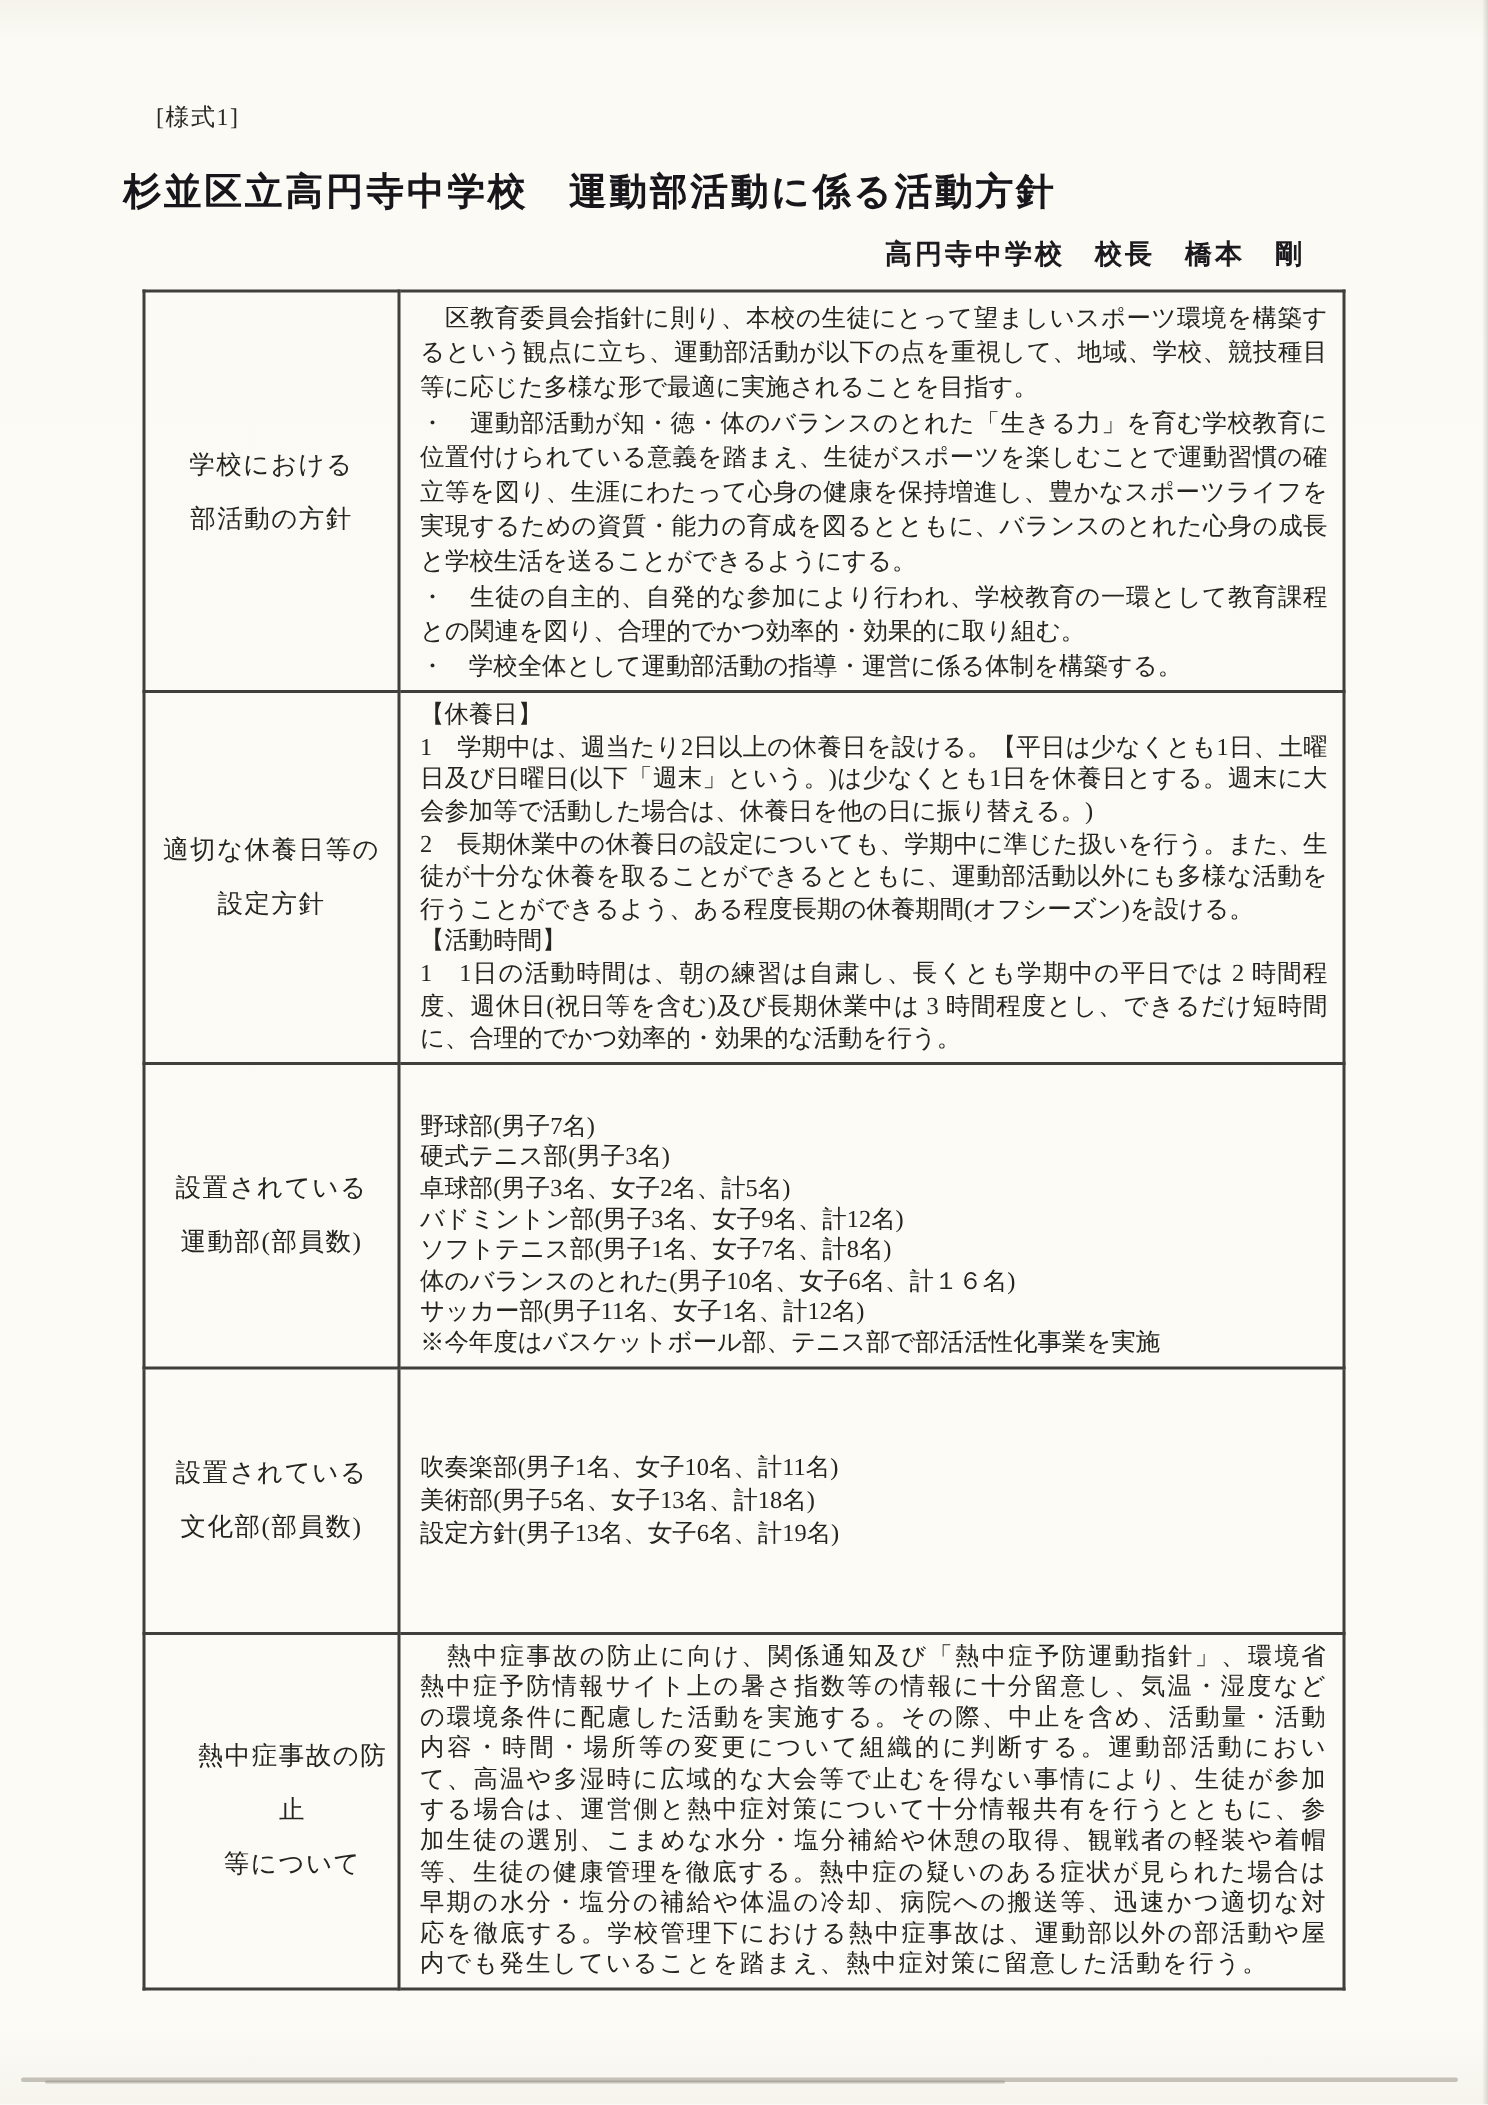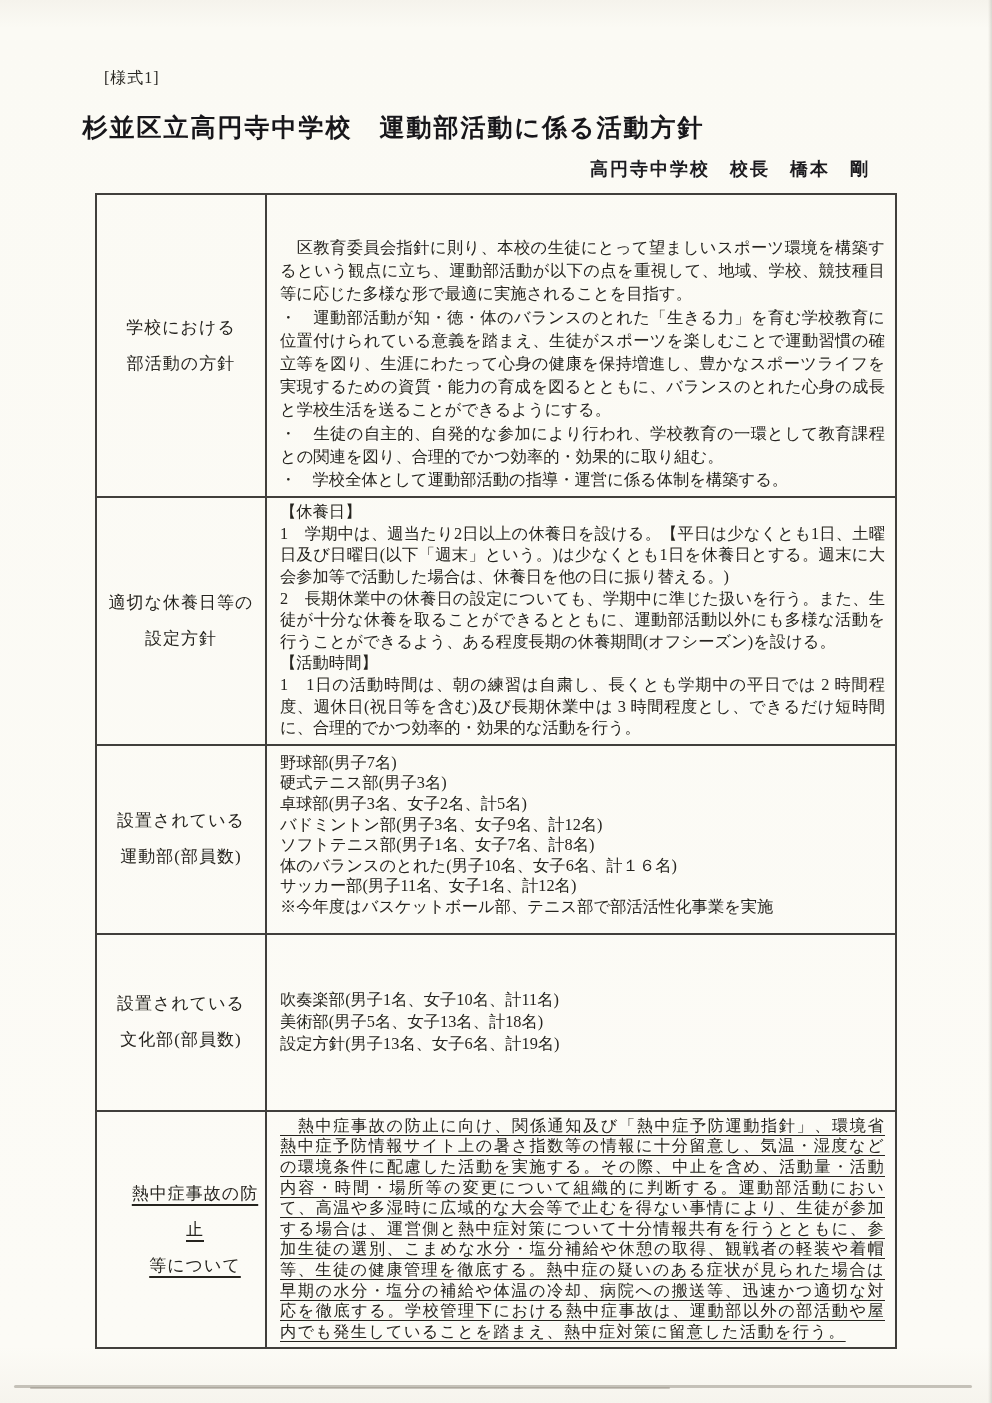--- a/index.html
+++ b/index.html
@@ -31,39 +31,37 @@
   .doc-table td{
     border:2px solid #413f3c;overflow:hidden;
     vertical-align:top;
   }
   td.label-cell{
     width:170px;text-align:center;vertical-align:middle;
     font-size:17px;color:#26241f;letter-spacing:1px;
   }
   .label-line{display:block;line-height:36px;}
   .label-underline .label-line{
-    text-decoration:underline;
     text-underline-offset:5px;
     text-decoration-thickness:1.5px;
     padding-left:28px;
   }
   td.content-cell{width:630px;color:#26241f;}
   .content-inner{padding:4px 9px 4px 12px;}
   .content-inner p{margin:0;text-align:justify;}
-  .row1 .content-inner{font-size:16.3px;line-height:23.2px;margin-top:36px;}
+  .row1 .content-inner{font-size:16.3px;line-height:23.2px;}
   .row2 .content-inner{font-size:16.3px;line-height:21.6px;padding-top:2px;padding-left:12px;}
-  .row3 .content-inner{font-size:16.3px;line-height:20.6px;padding-top:6px;}
+  .row3 .content-inner{font-size:16.3px;line-height:20.6px;padding-top:6px;margin-top:24px;}
   .row4 .content-inner{font-size:16.3px;line-height:22px;}
   td.v-middle{vertical-align:middle;}
   .club-note{margin-top:21px;}
   .row5 .content-inner{
     font-size:16.2px;line-height:20.6px;letter-spacing:1.3px;padding-top:3px;
   }
   .row5 .content-inner p{
-    text-decoration:underline;
     text-underline-offset:4px;
     text-decoration-thickness:1.4px;
   }
   .scan-edge-bottom{
     position:absolute;left:14px;top:1385px;width:958px;height:3px;
     background:#9b968b;opacity:.55;border-radius:2px;
   }
   .scan-edge-bottom2{
     position:absolute;left:30px;top:1387px;width:640px;height:2px;
     background:#8d887d;opacity:.45;border-radius:2px;

